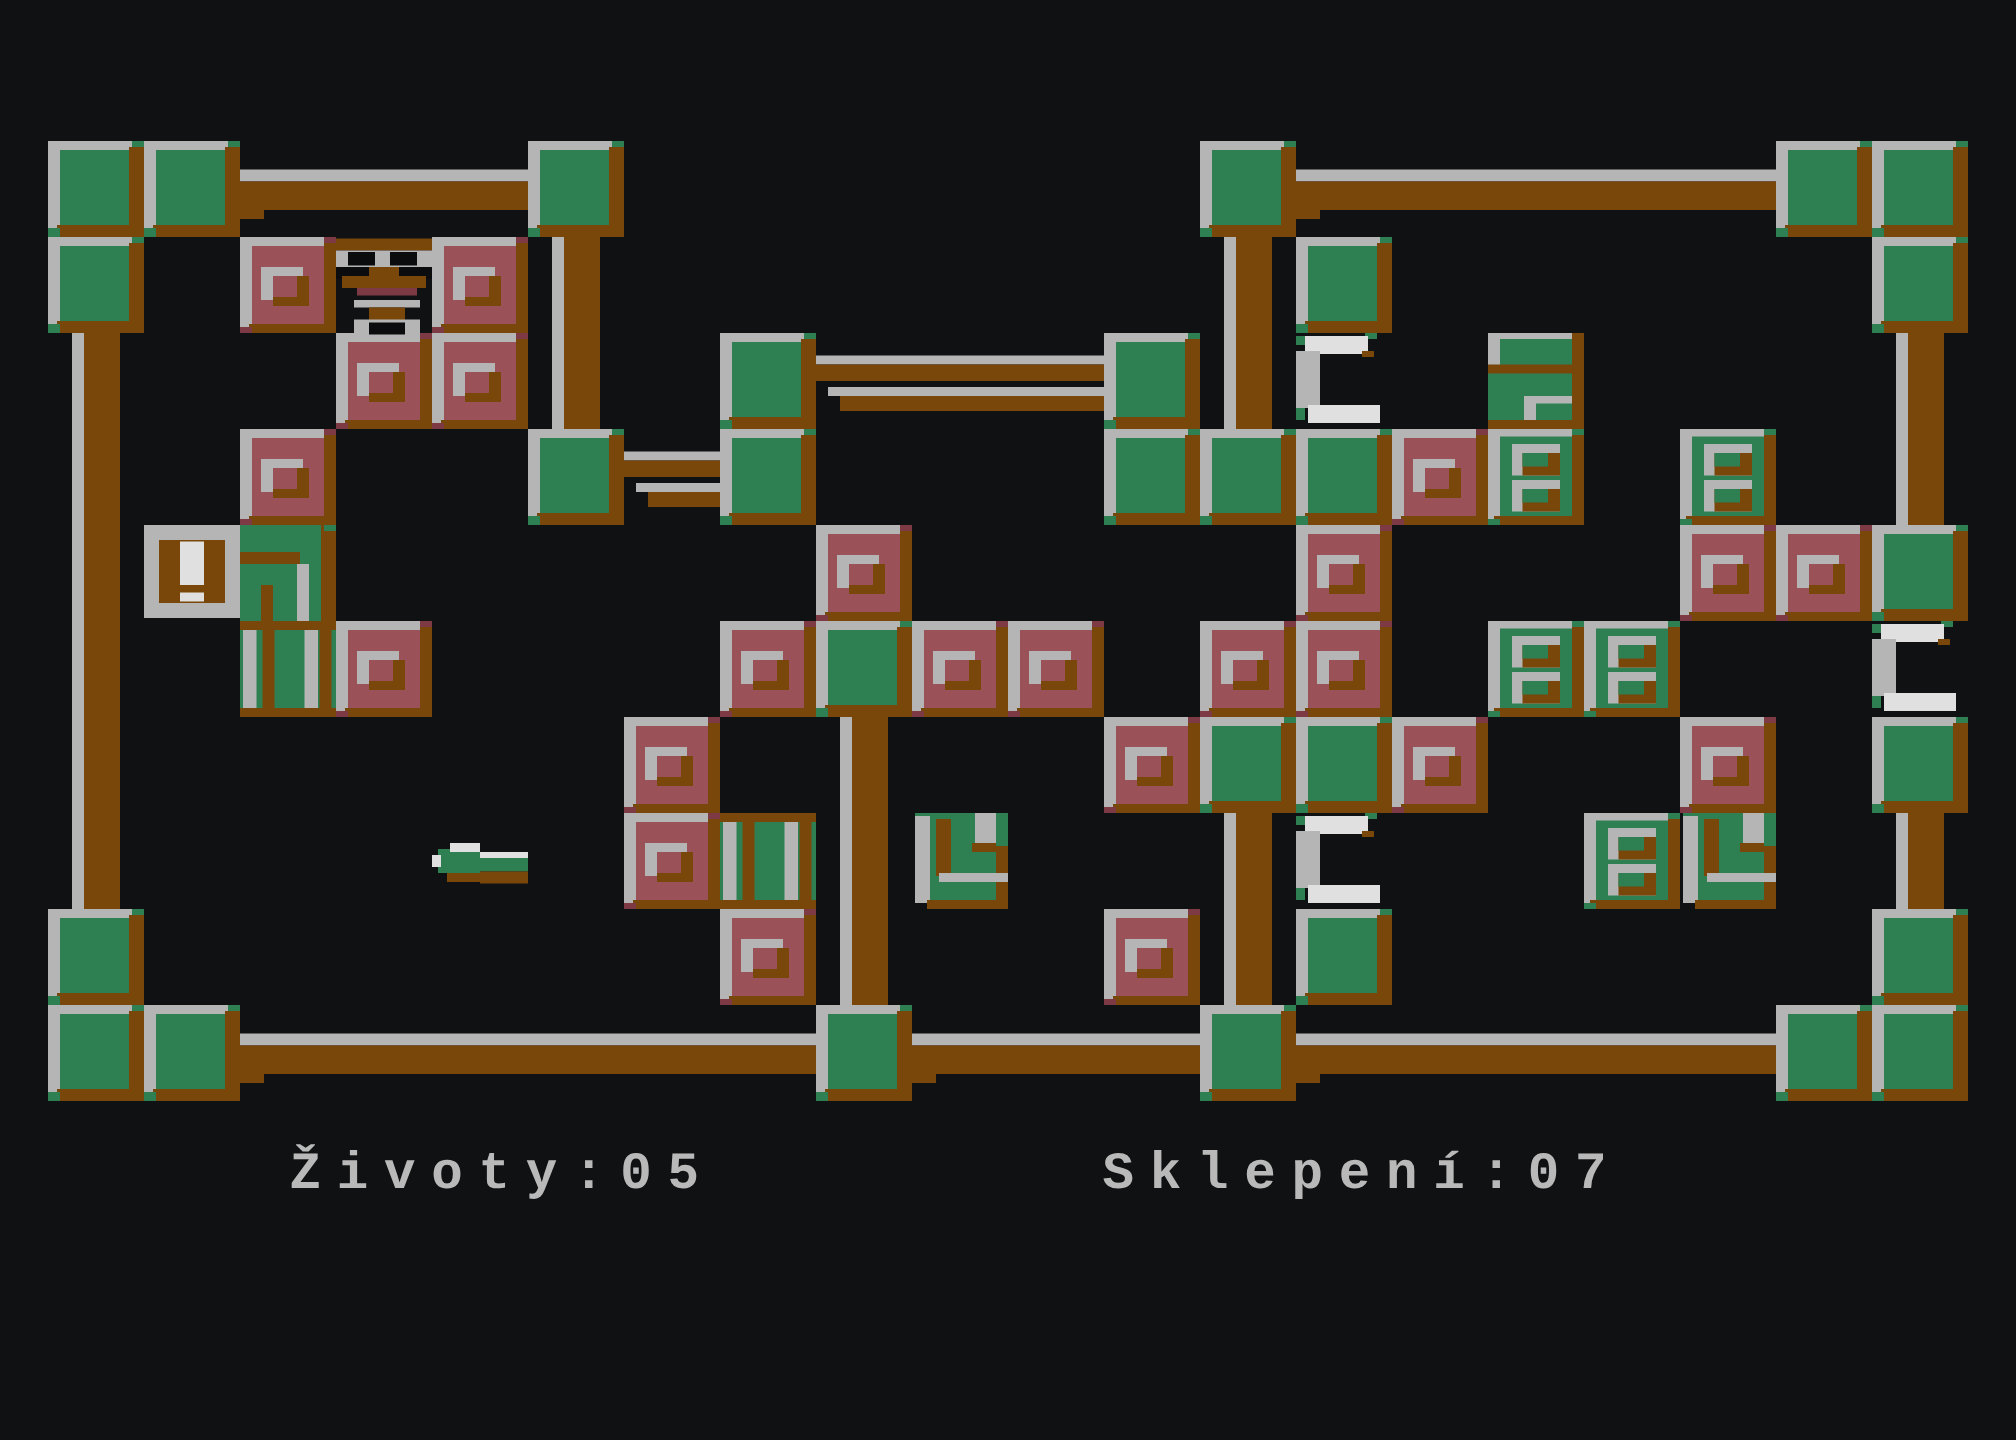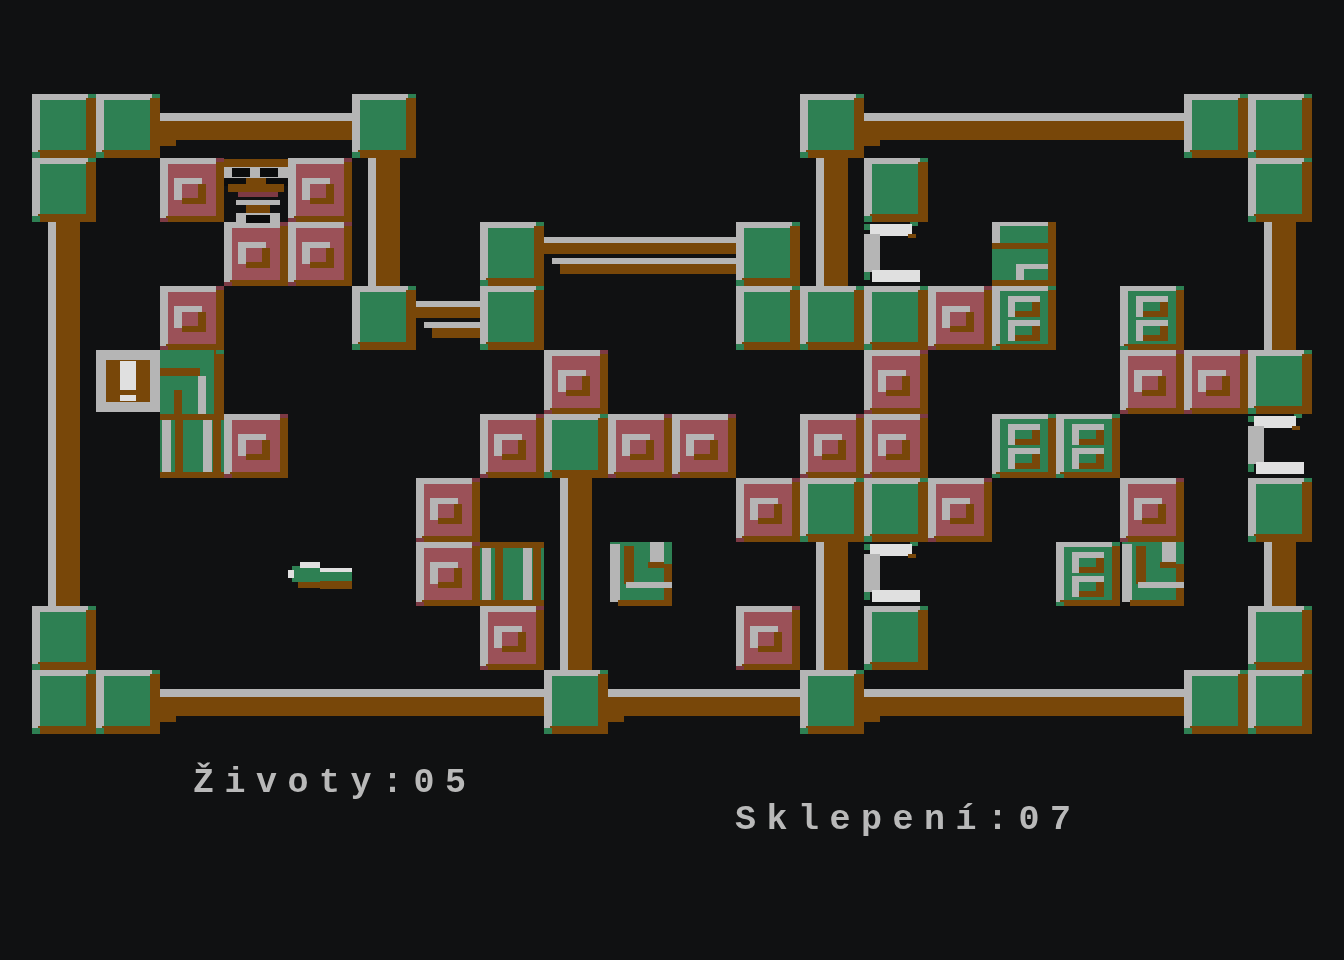--- a/index.html
+++ b/index.html
@@ -823,14 +823,14 @@
         <div class="part" style="left: 0px; top: 2px; width: 8px; height: 6px; background: rgb(46, 128, 83);"></div>
         <div class="part" style="left: 46px; top: 0px; width: 8px; height: 4px; background: rgb(46, 128, 83);"></div>
         <div class="part" style="left: 6px; top: 2px; width: 42px; height: 12px; background: rgb(224, 224, 224);"></div>
         <div class="part" style="left: 0px; top: 12px; width: 16px; height: 38px; background: rgb(181, 181, 181);"></div>
         <div class="part" style="left: 8px; top: 48px; width: 48px; height: 12px; background: rgb(224, 224, 224);"></div>
         <div class="part" style="left: 44px; top: 12px; width: 8px; height: 4px; background: rgb(120, 71, 9);"></div>
         <div class="part" style="left: 0px; top: 50px; width: 6px; height: 8px; background: rgb(46, 128, 83);"></div>
       </div>
     </div>
   <div class="status-text" style="left:193px;top:763px;">Životy:05</div>
-  <div class="status-text" style="left:735px;top:800px;">Sklepení:07</div>
+  <div class="status-text" style="left:735px;top:763px;">Sklepení:07</div>
 </div>
 
 </body></html>

